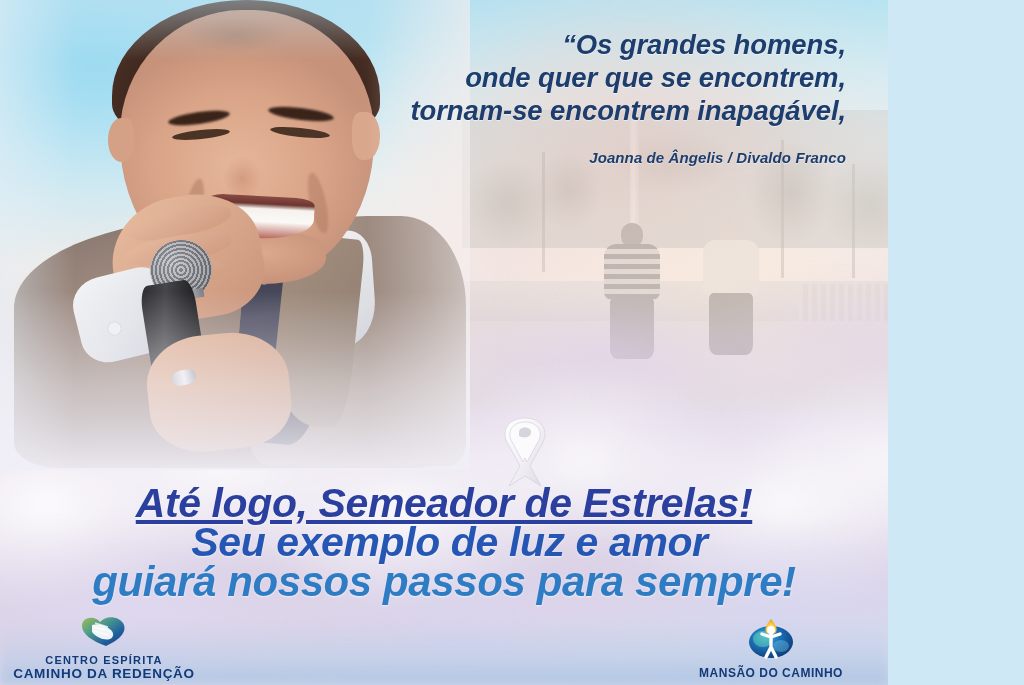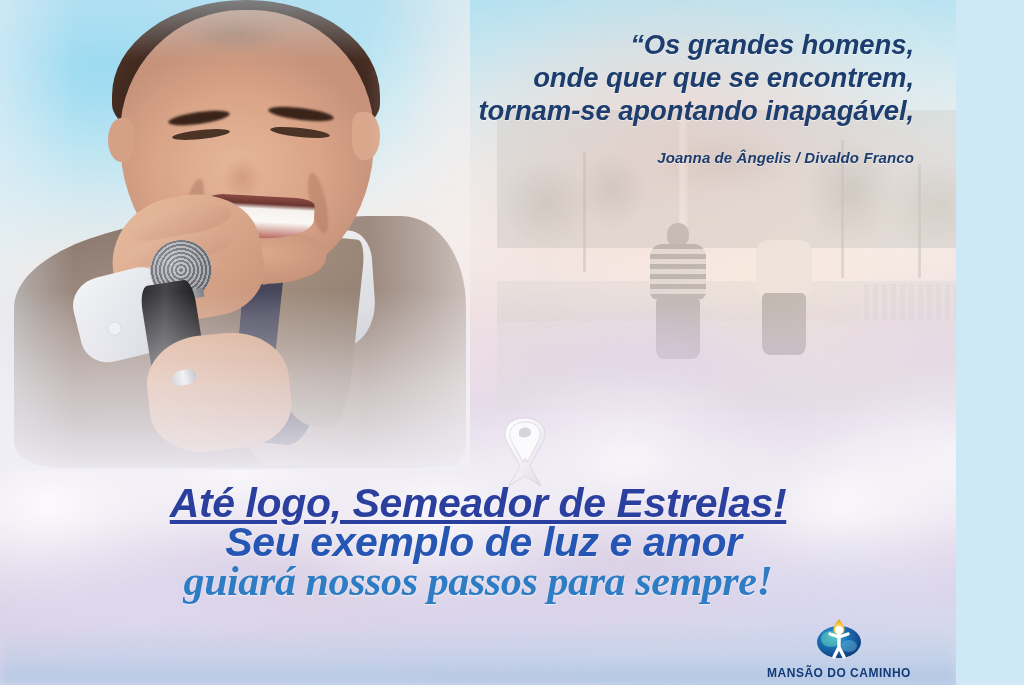--- a/index.html
+++ b/index.html
@@ -3,21 +3,21 @@
 <meta charset="utf-8">
 <title>Memorial Tribute</title>
 <style>
   * { margin:0; padding:0; box-sizing:border-box; }
   html, body {
     width:1024px; height:685px; overflow:hidden;
     font-family:"Liberation Sans", sans-serif;
     background:#cfe8f5;
   }
   #poster {
-    position:relative; width:956px; height:685px; overflow:hidden;
+    position:relative; width:888px; height:685px; overflow:hidden;
     background:#cfe8f5;
   }
 
   
   .bg-sky {
     position:absolute; inset:0;
     background:
       linear-gradient(176deg,
         #a5dcf0 0%,
         #b9e4f2 9%,
@@ -352,21 +352,21 @@
   }
   .hl {
     font-style:italic; font-weight:bold;
     font-size:41px; line-height:39px;
     letter-spacing:-.4px;
     white-space:nowrap;
     text-shadow:0 1px 2px rgba(255,255,255,.6);
   }
   .hl1 { color:#2a3f9e;text-decoration:underline; }
   .hl2 { color:#2656b4;margin-left:11px; }
-  .hl3 { color:#2e7cc4; font-size:42px;font-family:Liberation Serif, serif; }
+  .hl3 { color:#2e7cc4; font-size:42px; }
 
   
   .logo {
     position:absolute; bottom:5px;
     display:flex; flex-direction:column; align-items:center;
   }
   .logo-left  { left:6px;  width:196px; }
   .logo-right { right:6px; width:222px; }
   .logo-mark { display:block; }
   .logo-text {
@@ -454,21 +454,21 @@
       <div class="ring"></div>
 
       <div class="portrait-top-fade"></div>
       <div class="portrait-fade"></div>
     </div>
   </div>
 
   <div class="quote">
     <div class="quote-line" style="color: rgb(28, 61, 109);">“Os grandes homens,</div>
     <div class="quote-line" style="color: rgb(28, 61, 109);">onde quer que se encontrem,</div>
-    <div class="quote-line" style="color: rgb(28, 61, 109);">tornam-se apontando inapagável,</div>
+    <div class="quote-line" style="color: rgb(28, 61, 109);">tornam-se encontrem inapagável,</div>
     <div class="quote-attrib" style="color: rgb(28, 61, 109);">Joanna de Ângelis / Divaldo Franco</div>
   </div>
 
   <div class="ribbon">
     <svg width="72" height="78" viewBox="0 0 72 78" aria-hidden="true">
       <defs>
         <linearGradient id="rb" x1="0" y1="0" x2="1" y2="1">
           <stop offset="0%" stop-color="#ffffff"></stop>
           <stop offset="55%" stop-color="#f1eff4"></stop>
           <stop offset="100%" stop-color="#ddd9e2"></stop>
@@ -481,20 +481,41 @@
       <path d="M30 20 C30 14 42 14 42 20 C42 25 36 27 30 24 Z" fill="#b9b4c4" opacity=".55"></path>
     </svg>
   </div>
 
   <div class="headline">
     <div class="hl hl1" style="color: rgb(42, 63, 158);">Até logo, Semeador de Estrelas!</div>
     <div class="hl hl2" style="color: rgb(38, 86, 180);">Seu exemplo de luz e amor</div>
     <div class="hl hl3" style="color: rgb(46, 124, 196);">guiará nossos passos para sempre!</div>
   </div>
 
+  <div class="logo logo-left">
+    <span class="logo-mark">
+      <svg width="56" height="34" viewBox="0 0 56 34" aria-hidden="true">
+        <defs>
+          <linearGradient id="hg" x1="0" y1="0" x2="1" y2="1">
+            <stop offset="0%" stop-color="#9fbf53"></stop>
+            <stop offset="35%" stop-color="#4e9b8c"></stop>
+            <stop offset="70%" stop-color="#1f5e9e"></stop>
+            <stop offset="100%" stop-color="#17407a"></stop>
+          </linearGradient>
+        </defs>
+        <path d="M6 12 C6 3 18 1 24 8 C30 1 42 2 47 9 C52 17 44 26 30 32 C16 27 6 20 6 12 Z" fill="url(#hg)"></path>
+        <path d="M16 11 C22 9 29 11 35 16 C38 19 38 23 34 25 C28 27 20 23 16 18 Z" fill="#ffffff" opacity=".92"></path>
+        <path d="M19 9 L32 13 M18 13 L33 17 M18 17 L32 21" stroke="#ffffff" stroke-width="1.6" opacity=".75" fill="none"></path>
+      </svg>
+    </span>
+    <div class="logo-text">
+      <div class="lt1" style="color: rgb(18, 58, 120);">CENTRO ESPÍRITA</div>
+      <div class="lt2" style="color: rgb(18, 58, 120);">CAMINHO DA REDENÇÃO</div>
+    </div>
+  </div>
 
   <div class="logo logo-right">
     <span class="logo-mark">
       <svg width="52" height="46" viewBox="0 0 52 46" aria-hidden="true">
         <defs>
           <radialGradient id="gg" cx="38%" cy="34%" r="72%">
             <stop offset="0%" stop-color="#49b7e4"></stop>
             <stop offset="45%" stop-color="#1b6fb5"></stop>
             <stop offset="100%" stop-color="#0d3a77"></stop>
           </radialGradient>

